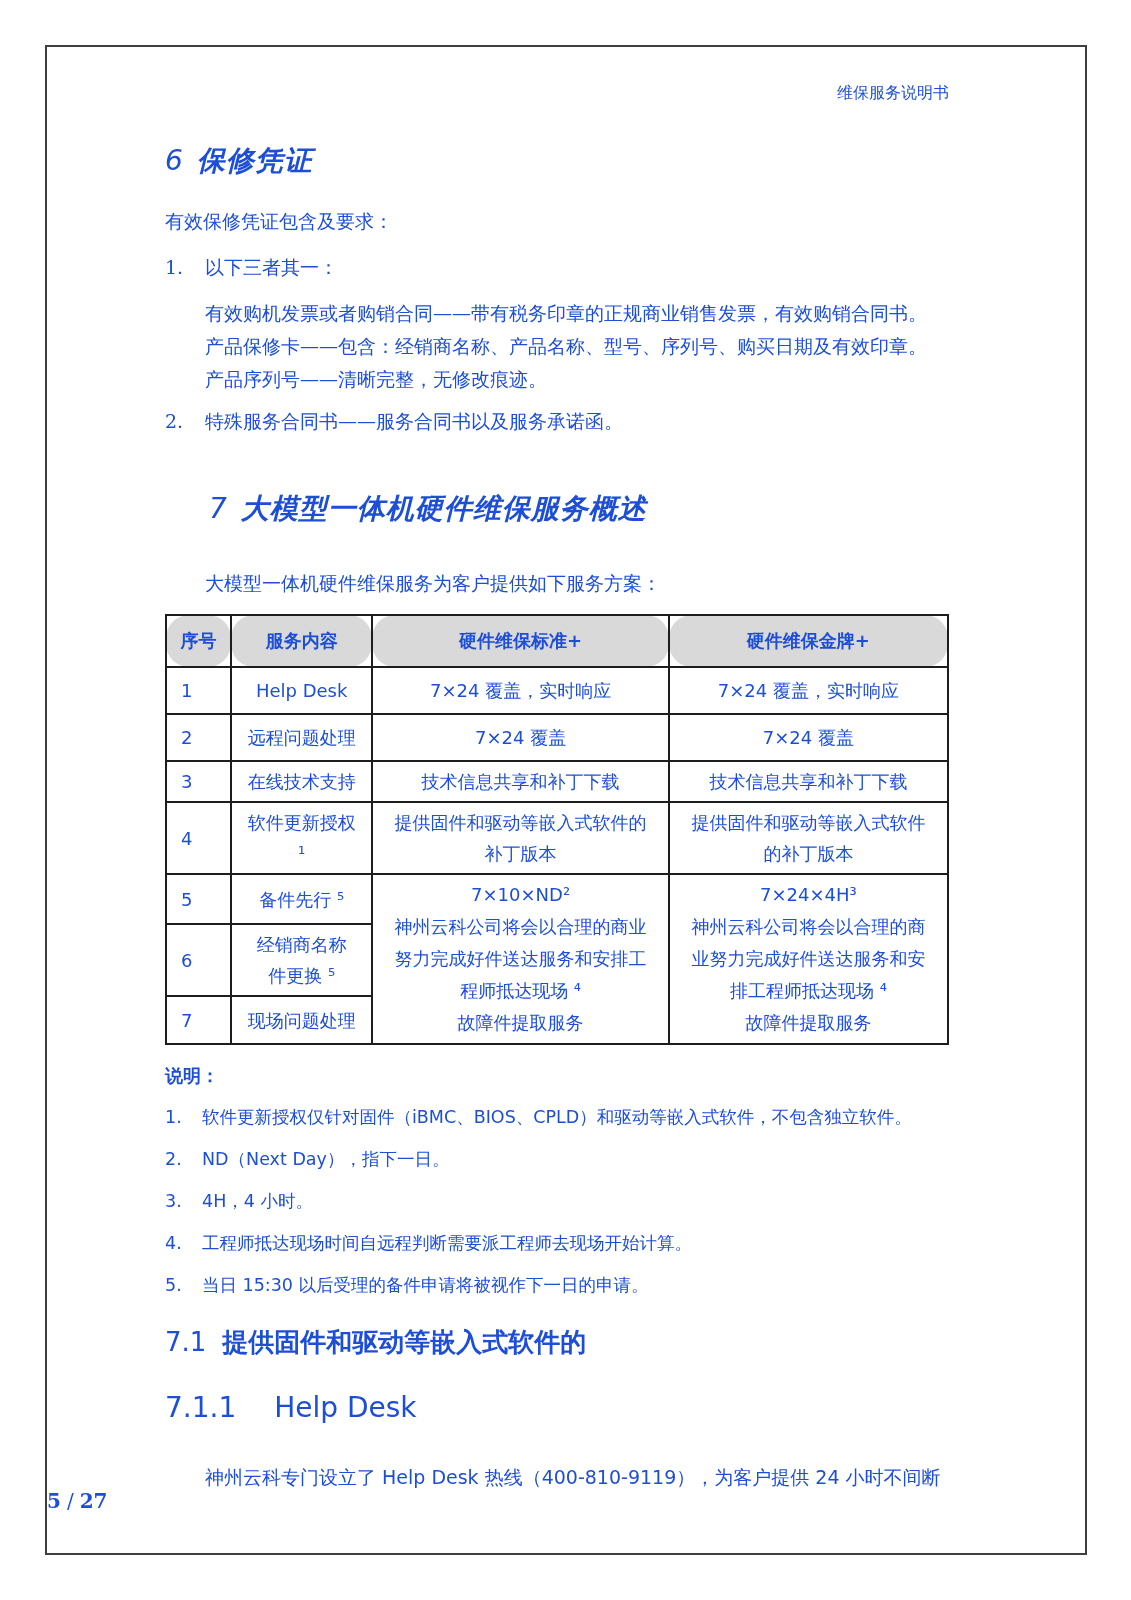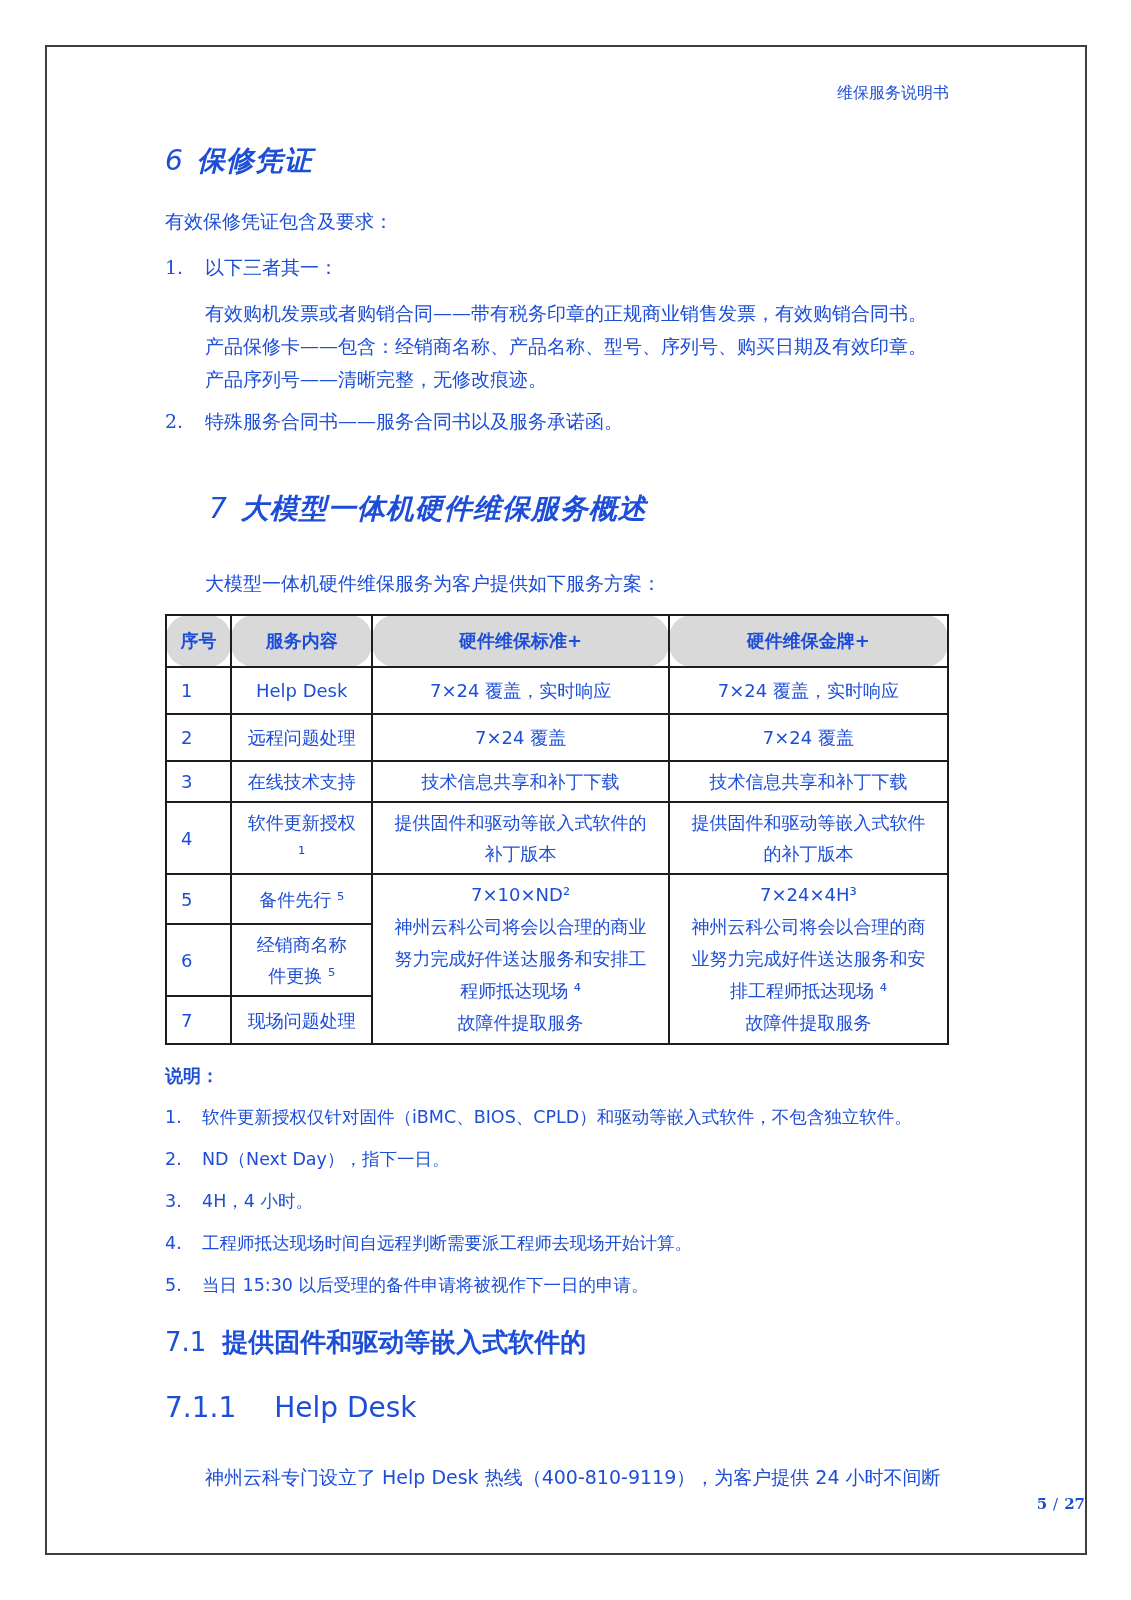--- a/index.html
+++ b/index.html
@@ -101,22 +101,22 @@
     font-weight: 400;
   }
   .h-subsub .sec-num { margin-right: 38px; }
 
   .para { margin-top: 44px; margin-left: 40px; font-size: 19px; line-height: 25px; }
 
   .footer {
     position: absolute;
     left: 0; right: 0;
     bottom: 40px;
-    text-align: right;
-    font-size: 15px;
+    text-align: left;
+    font-size: 20px;
   }
   .footer .pg { font-weight: 700; }
   .footer .sep { font-weight: 400; padding: 0 6px; }
 </style>
 </head>
 <body>
 
 <div class="canvas">
   <div class="page-frame">
     <div class="content">

